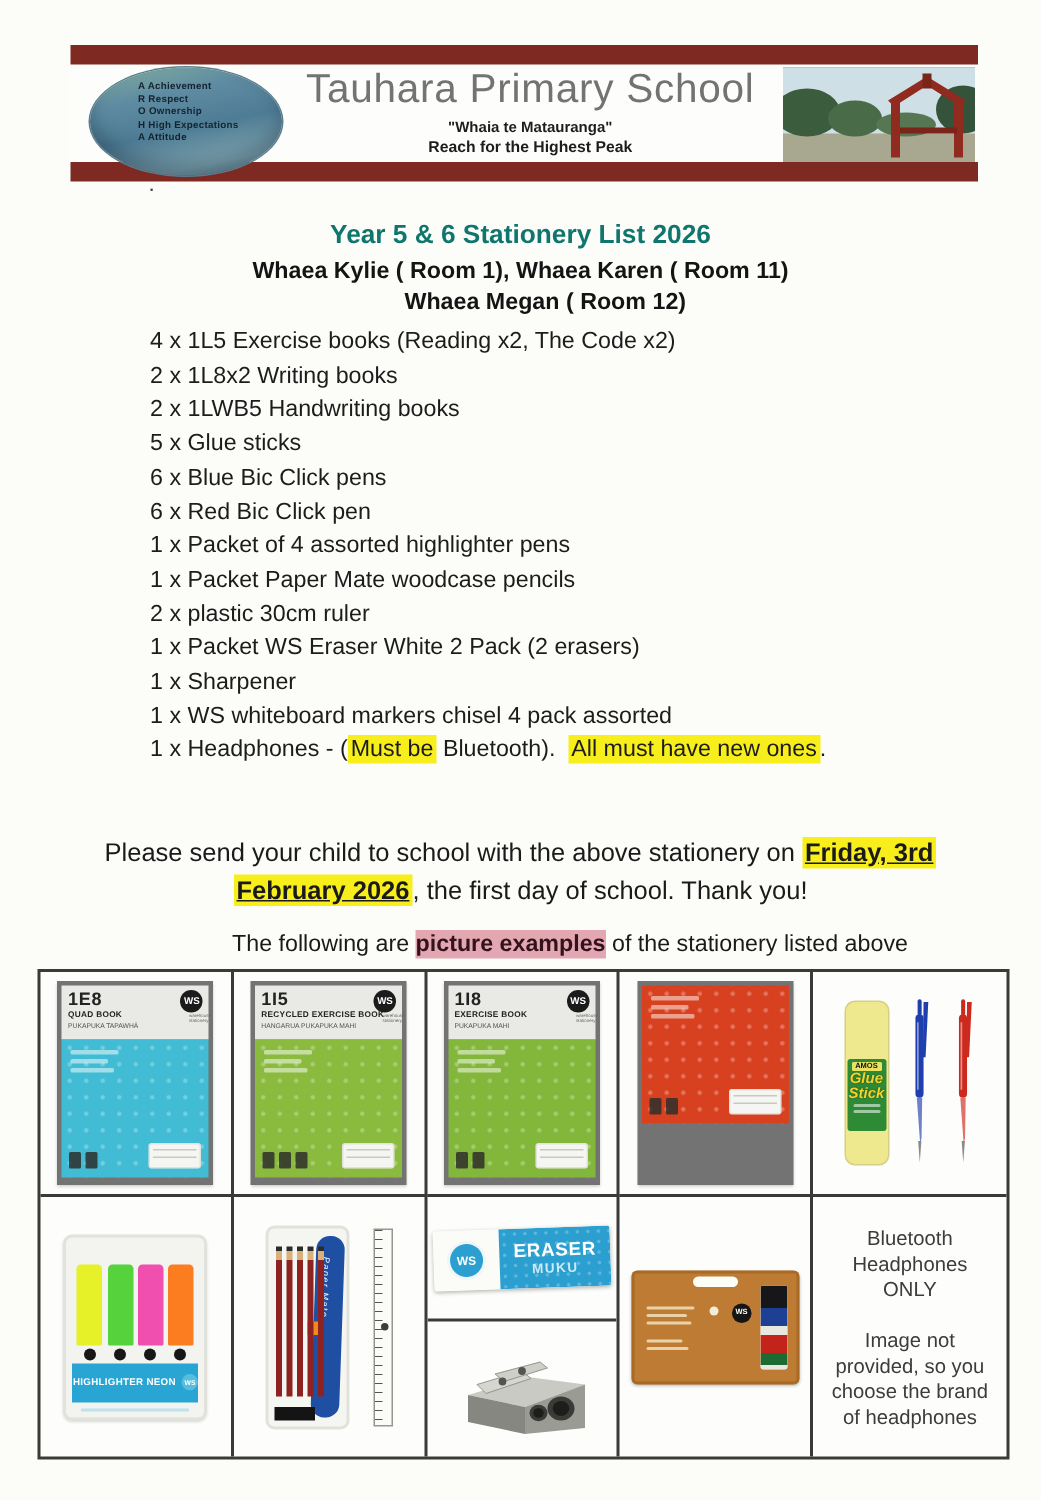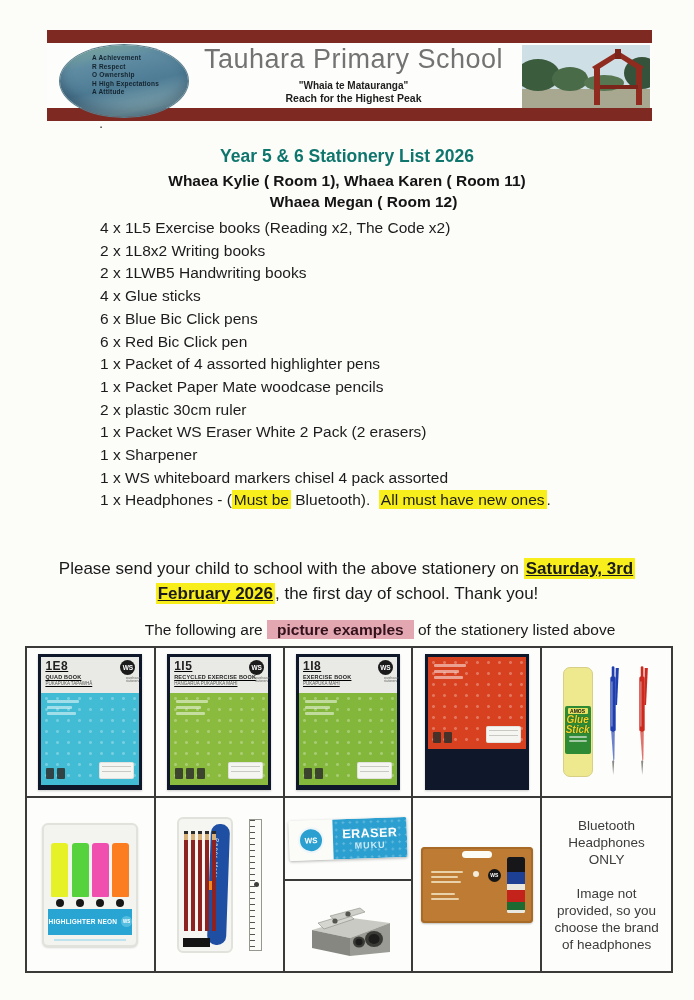--- a/index.html
+++ b/index.html
@@ -37,38 +37,38 @@
   .hl-y{background:#f7ee1b;padding:1px 2px;}
   .keep-space{white-space:pre-wrap;}
 
   
   .notice{position:absolute;left:18px;width:658px;top:556px;text-align:center;
           font-size:17px;line-height:25px;color:#1a1a1a;}
   .hl-date{background:#f7ee1b;font-weight:bold;text-decoration:underline;padding:1px 2px;}
 
   .caption{position:absolute;left:66px;width:628px;top:621px;text-align:center;
            font-size:15.5px;color:#1a1a1a;}
-  .em-pink{background:#e2a7b1;font-weight:bold;color:#33121c;padding:1px 10px;}
+  .em-pink{background:#e2a7b1;font-weight:bold;color:#33121c;padding:1px 0;}
 
   
   .extable{position:absolute;left:25px;top:646px;width:648px;height:327px;
            display:grid;grid-template-columns:repeat(5,1fr);grid-template-rows:150px 1fr;
            border:2px solid #3a3a38;box-sizing:border-box;background:#fdfdfb;}
   .cell{border-right:2px solid #3a3a38;border-bottom:2px solid #3a3a38;
         display:flex;align-items:center;justify-content:center;position:relative;overflow:hidden;}
   .cell.lastcol{border-right:none;}
   .cell.lastrow{border-bottom:none;}
   .splitcell{flex-direction:column;align-items:stretch;justify-content:flex-start;padding:0;}
   .subcell{display:flex;align-items:center;justify-content:center;}
   .subcell.top{height:81px;border-bottom:2px solid #3a3a38;}
   .subcell.bot{flex:1;}
 
   
-  .book{width:104px;height:136px;background:#0f172a;padding:3px;box-sizing:border-box;
-        box-shadow:0 1px 2px rgba(0,0,0,.2);text-decoration:underline;}
+  .book{width:104px;height:136px;background:#737373;padding:3px;box-sizing:border-box;
+        box-shadow:0 1px 2px rgba(0,0,0,.2);}
   .book-head{background:#e9e9e5;height:36px;position:relative;padding:3px 4px;box-sizing:border-box;}
   .b-code{font-size:12px;font-weight:bold;color:#222;letter-spacing:.5px;line-height:12px;}
   .b-title{font-size:5.5px;font-weight:bold;color:#222;margin-top:2px;letter-spacing:.2px;}
   .b-sub{font-size:4.5px;color:#555;margin-top:1px;}
   .ws-badge{position:absolute;right:4px;top:3px;width:15px;height:15px;border-radius:50%;
             background:#1b1b1b;color:#fff;font-size:6.5px;font-weight:bold;
             display:flex;align-items:center;justify-content:center;}
   .ws-sub{position:absolute;right:0px;top:19px;width:26px;font-size:6px;color:#666;
           transform:scale(.5);transform-origin:top right;text-align:right;line-height:6px;}
   .book-body{height:92px;position:relative;
@@ -205,37 +205,37 @@
   <div class="stray-dot">.</div>
 
   <div class="doc-title">Year 5 &amp; 6 Stationery List 2026</div>
   <div class="teachers1">Whaea Kylie ( Room 1), Whaea Karen ( Room 11)</div>
   <div class="teachers2">Whaea Megan ( Room 12)</div>
 
   <div class="list">
     <div class="item">4 x 1L5 Exercise books (Reading x2, The Code x2)</div>
     <div class="item">2 x 1L8x2 Writing books</div>
     <div class="item">2 x 1LWB5 Handwriting books</div>
-    <div class="item">4 x Glue sticks</div>
+    <div class="item">5 x Glue sticks</div>
     <div class="item">6 x Blue Bic Click pens</div>
     <div class="item">6 x Red Bic Click pen</div>
     <div class="item">1 x Packet of 4 assorted highlighter pens</div>
     <div class="item">1 x Packet Paper Mate woodcase pencils</div>
     <div class="item">2 x plastic 30cm ruler</div>
     <div class="item">1 x Packet WS Eraser White 2 Pack (2 erasers)</div>
     <div class="item">1 x Sharpener</div>
     <div class="item">1 x WS whiteboard markers chisel 4 pack assorted</div>
     <div class="item">
       <span class="keep-space">1 x Headphones - (</span><span class="hl-y keep-space">Must be</span><span class="keep-space"> Bluetooth).  </span><span class="hl-y keep-space">All must have new ones</span><span>.</span>
     </div>
   </div>
 
   <div class="notice">
     <div>
-      <span class="keep-space">Please send your child to school with the above stationery on </span><span class="hl-date">Saturday, 3rd</span>
+      <span class="keep-space">Please send your child to school with the above stationery on </span><span class="hl-date">Friday, 3rd</span>
     </div>
     <div>
       <span class="hl-date">February 2026</span><span class="keep-space">, the first day of school. Thank you!</span>
     </div>
   </div>
 
   <div class="caption">
     <span class="keep-space">The following are </span><span class="em-pink">picture examples</span><span class="keep-space"> of the stationery listed above</span>
   </div>
 

